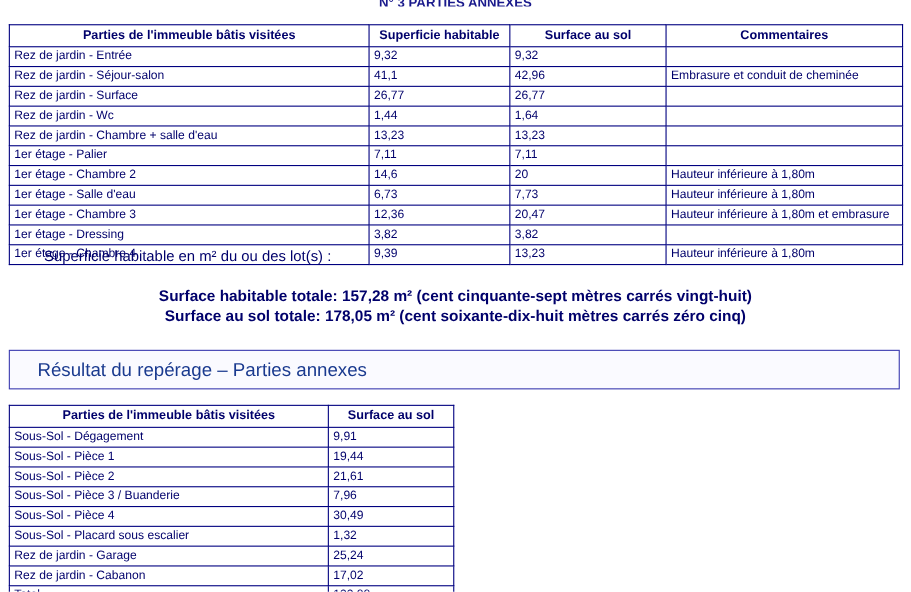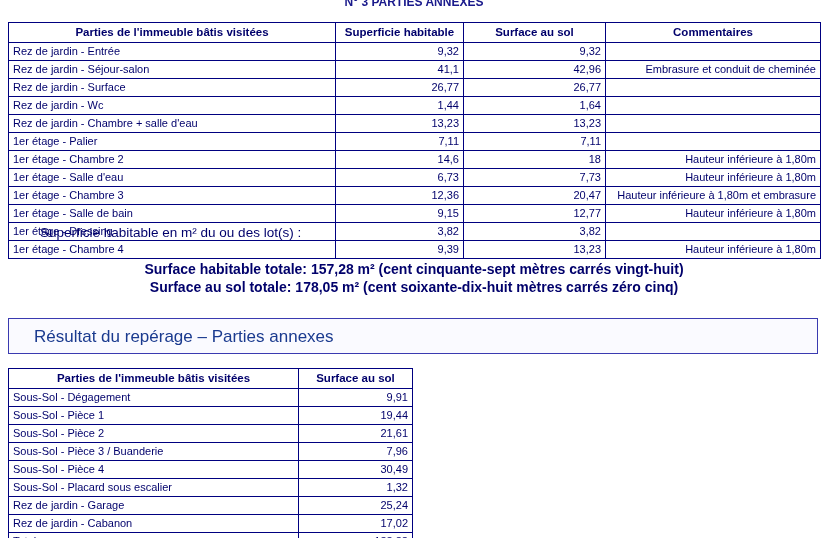--- a/index.html
+++ b/index.html
@@ -50,21 +50,21 @@
     line-height: 13px;
     vertical-align: middle;
   }
   table.grid th {
     font-weight: bold;
     text-align: center;
     font-size: 11.5px;
     height: 17px;
     margin-left: 15px;
   }
-  td.c { text-align: right; }
+  td.c { text-align: left; }
   td.l { text-align: left; }
 
   #main-table {
     position: absolute;
     left: 8px;
     top: 22px;
     width: 812px;
   }
 
   
@@ -170,40 +170,34 @@
         </tr>
         <tr>
           <td class="l">1er étage - Palier</td>
           <td class="c">7,11</td>
           <td class="c">7,11</td>
           <td class="c"></td>
         </tr>
         <tr>
           <td class="l">1er étage - Chambre 2</td>
           <td class="c">14,6</td>
-          <td class="c">18</td>
+          <td class="c">20</td>
           <td class="c">Hauteur inférieure à 1,80m</td>
         </tr>
         <tr>
           <td class="l">1er étage - Salle d'eau</td>
           <td class="c">6,73</td>
           <td class="c">7,73</td>
           <td class="c">Hauteur inférieure à 1,80m</td>
         </tr>
         <tr>
           <td class="l">1er étage - Chambre 3</td>
           <td class="c">12,36</td>
           <td class="c">20,47</td>
           <td class="c">Hauteur inférieure à 1,80m et embrasure</td>
-        </tr>
-        <tr>
-          <td class="l">1er étage - Salle de bain</td>
-          <td class="c">9,15</td>
-          <td class="c">12,77</td>
-          <td class="c">Hauteur inférieure à 1,80m</td>
         </tr>
         <tr>
           <td class="l">1er étage - Dressing</td>
           <td class="c">3,82</td>
           <td class="c">3,82</td>
           <td class="c"></td>
         </tr>
         <tr>
           <td class="l">1er étage - Chambre 4</td>
           <td class="c">9,39</td>

